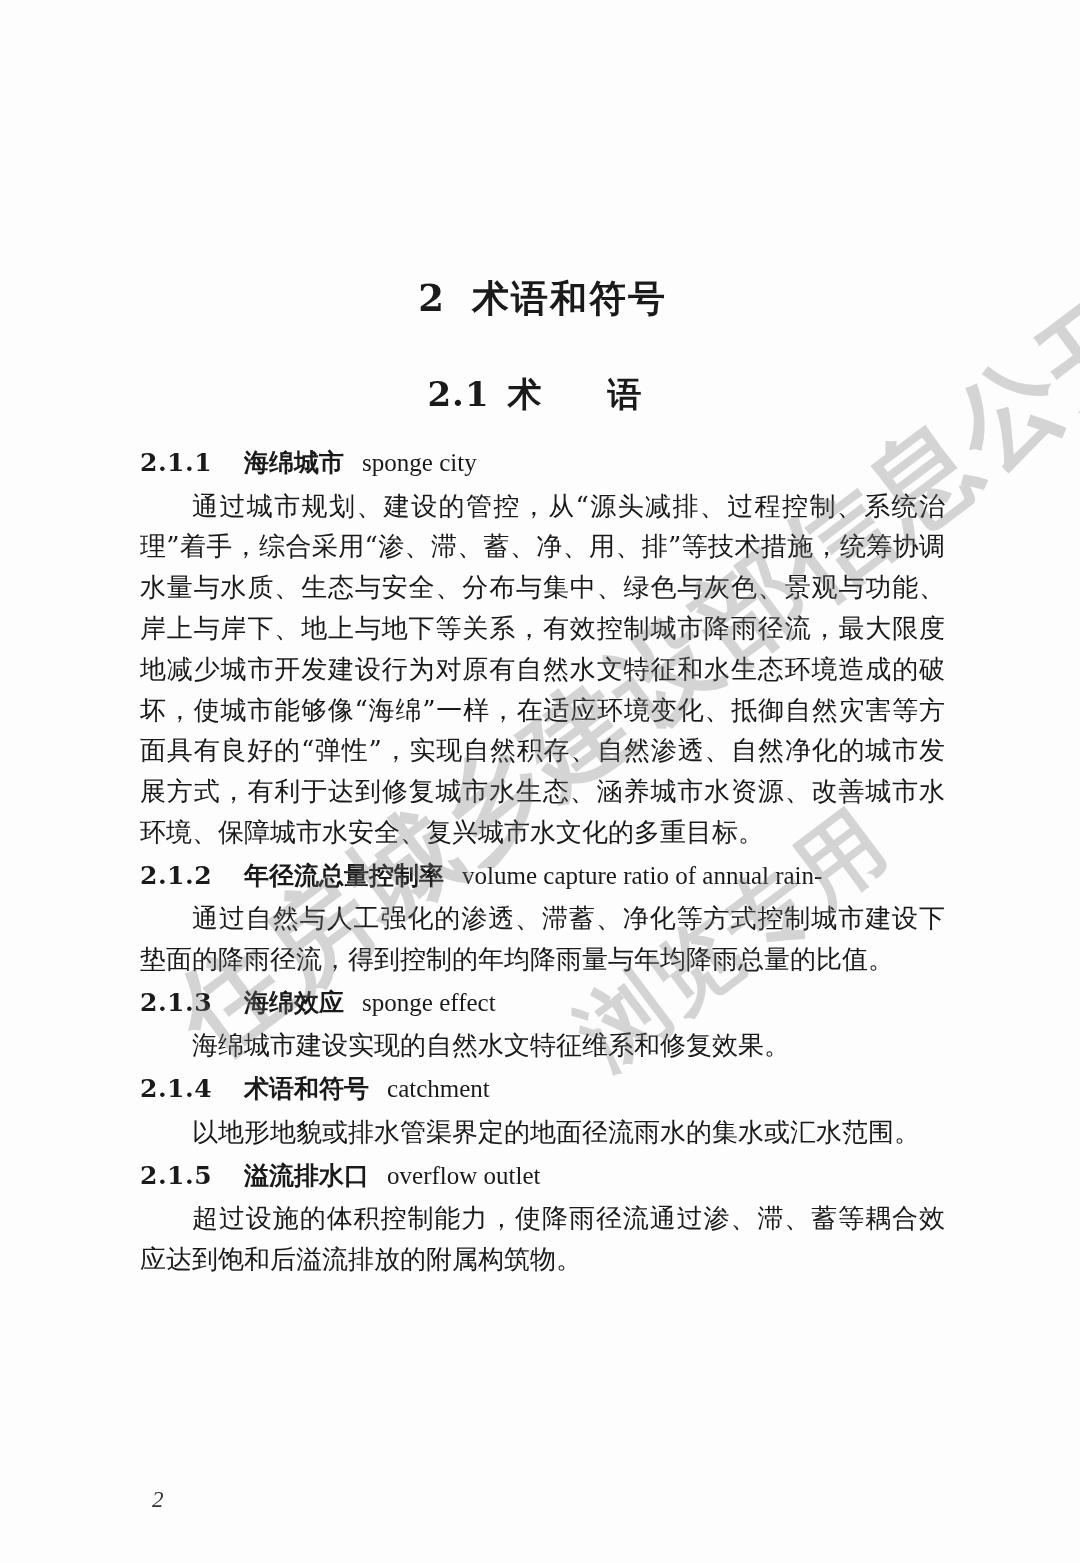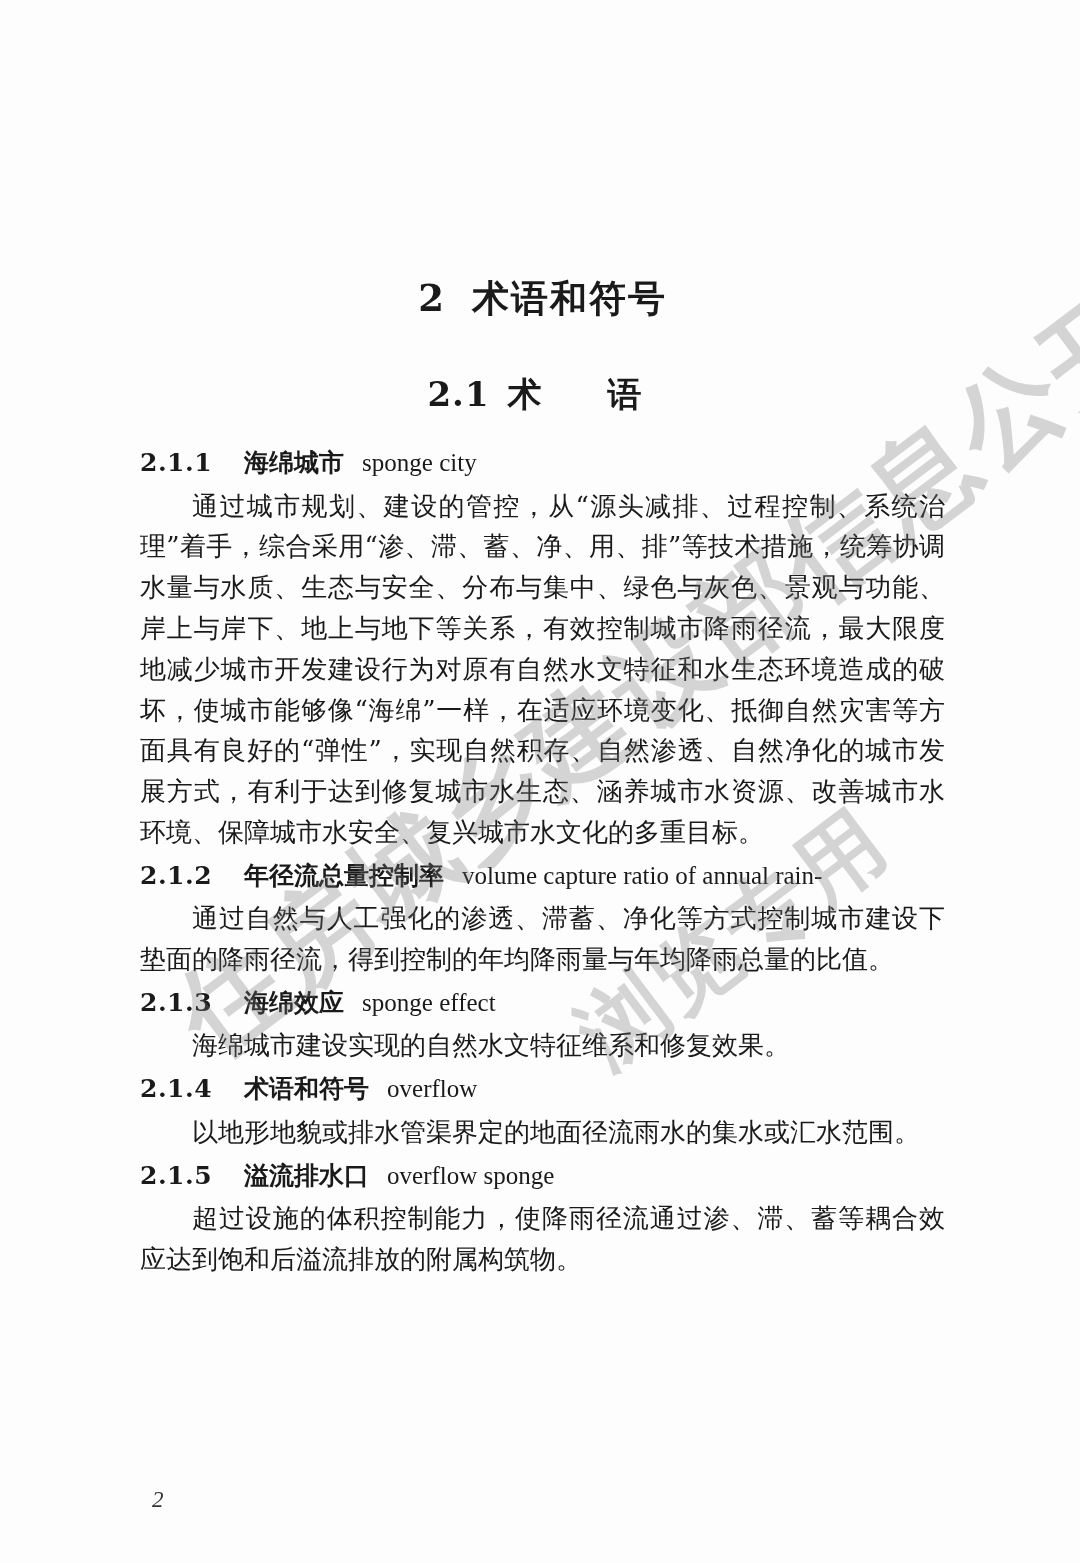--- a/index.html
+++ b/index.html
@@ -161,28 +161,28 @@
 
     <div class="term-block" style="margin-top:4px;">
       <div class="term-head">
         <span class="t-num">2.1.3</span><span class="t-cn">海绵效应</span><span class="t-en">sponge effect</span>
       </div>
       <div class="term-body">海绵城市建设实现的自然水文特征维系和修复效果。</div>
     </div>
 
     <div class="term-block" style="margin-top:4px;">
       <div class="term-head">
-        <span class="t-num">2.1.4</span><span class="t-cn">术语和符号</span><span class="t-en">overflow</span>
+        <span class="t-num">2.1.4</span><span class="t-cn">术语和符号</span><span class="t-en">catchment</span>
       </div>
       <div class="term-body">以地形地貌或排水管渠界定的地面径流雨水的集水或汇水范围。</div>
     </div>
 
     <div class="term-block" style="margin-top:4px;">
       <div class="term-head">
-        <span class="t-num">2.1.5</span><span class="t-cn">溢流排水口</span><span class="t-en">overflow sponge</span>
+        <span class="t-num">2.1.5</span><span class="t-cn">溢流排水口</span><span class="t-en">overflow outlet</span>
       </div>
       <div class="term-body">超过设施的体积控制能力，使降雨径流通过渗、滞、蓄等耦合效应达到饱和后溢流排放的附属构筑物。</div>
     </div>
 
   </div>
 
   <div class="page-number">2</div>
 
   <div class="watermark">
     <div class="wm-text wm1">住房城乡建设部信息公开</div>

